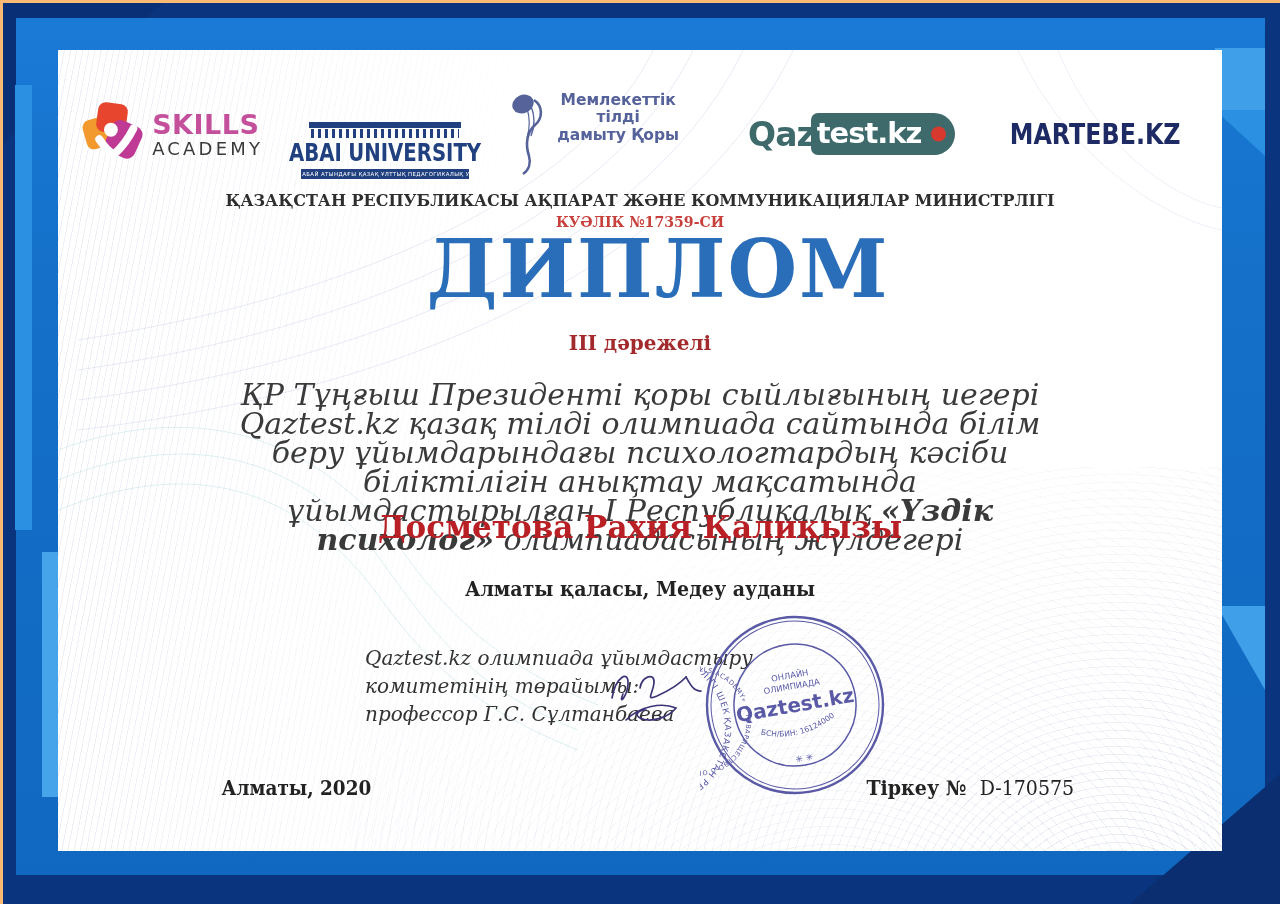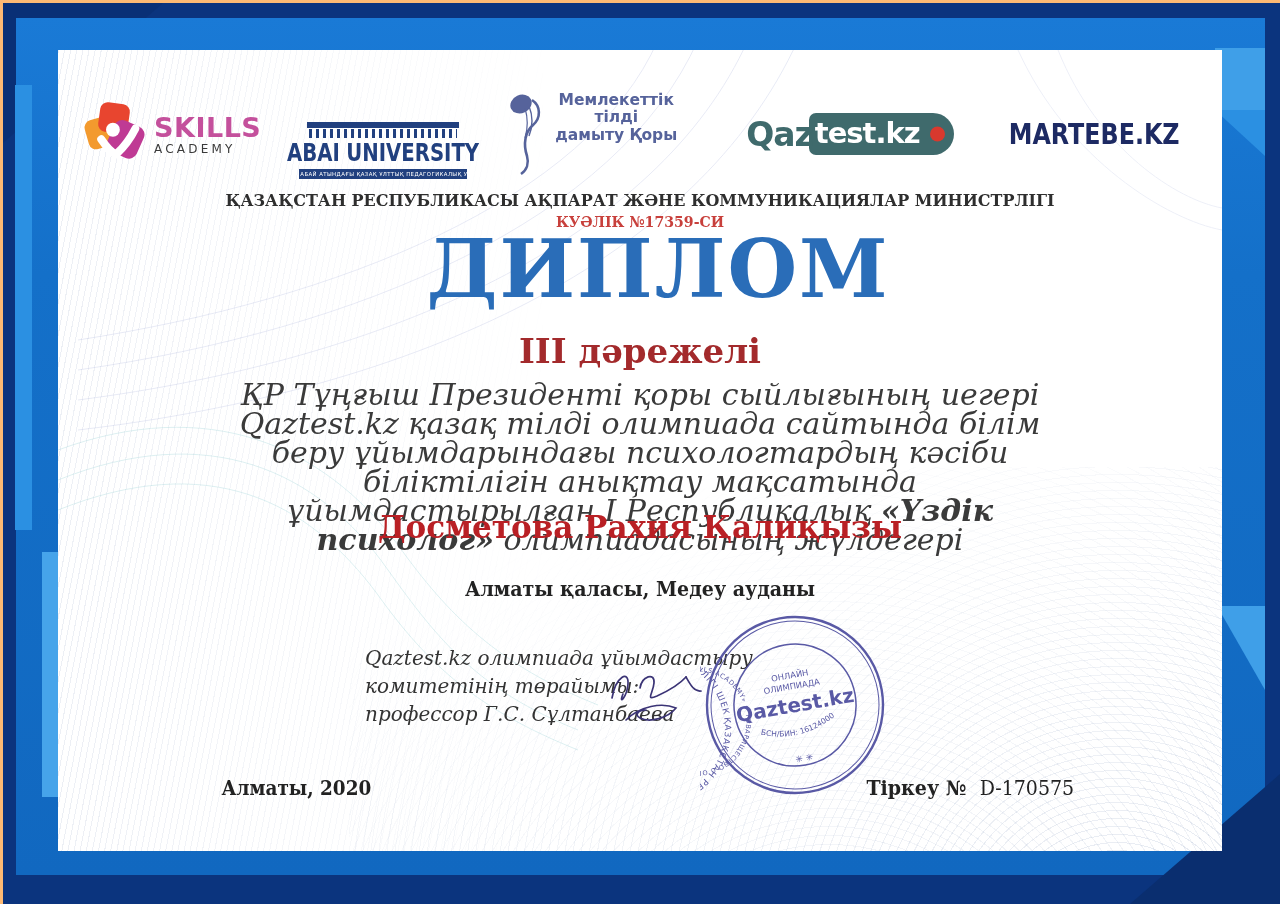--- a/index.html
+++ b/index.html
@@ -42,21 +42,21 @@
   .wave-svg { position:absolute; inset:0; pointer-events:none; }
 
   
   .logos-row { position:absolute; top:36px; left:0; width:100%; height:96px;
                display:flex; justify-content:center; align-items:center; gap:36px; }
 
   
   .skills-logo { display:flex; align-items:center; gap:8px; }
   .skills-txt  { display:flex; flex-direction:column; line-height:1; font-family:"DejaVu Sans", sans-serif; }
   .skills-l1 { font-size:27px; font-weight:800; color:#c4509c; letter-spacing:.5px; }
-  .skills-l2 { font-size:12px; font-weight:400; color:#3a3a3a; letter-spacing:3.2px; margin-top:2px; }
+  .skills-l2 { font-size:18px; font-weight:400; color:#3a3a3a; letter-spacing:3.2px; margin-top:2px; }
 
   
   .abai-logo { width:172px; text-align:center; font-family:"DejaVu Sans", sans-serif; color:#21407f;margin-top:32px; }
   .abai-cornice { height:6px; background:#21407f; margin:0 10px; }
   .abai-cols { height:9px; margin:1px 12px 0;
     background:repeating-linear-gradient(90deg,#21407f 0 3px, transparent 3px 7px); }
   .abai-mid { display:flex; align-items:center; justify-content:center; gap:4px;
               font-weight:800; font-size:24px; transform:scaleX(.82); margin-top:1px; }
   .abai-col-ico { display:inline-block; width:16px; height:24px; background:#21407f;
     -webkit-mask:repeating-linear-gradient(90deg,#000 0 3px, transparent 3px 5px); 
@@ -83,21 +83,21 @@
 
   .ministry { position:absolute; top:140px; width:100%; text-align:center;
               font-size:17px; font-weight:700; color:#2e2e2e; transform:scaleX(.94); }
   .cert-no  { position:absolute; top:163px; width:100%; text-align:center;
               font-size:15px; font-weight:700; color:#c8403c; transform:scaleX(.94); }
 
   .diploma-title { position:absolute; top:176px; width:100%; text-align:center;
                    font-size:80px; line-height:1.08; font-weight:700; color:#2a6db8;
                    letter-spacing:2px;padding-left:36px; }
   .degree { position:absolute; top:281px; width:100%; text-align:center;
-            font-size:34px; font-weight:700; color:#a32a2c; }
+            font-size:20px; font-weight:700; color:#a32a2c; }
 
   .body-par { position:absolute; top:330px; left:50%; transform:translateX(-50%);
               width:840px; text-align:center; font-style:italic; font-size:30px;
               line-height:29px; color:#3a3a3a; }
   .body-par b { font-weight:700; }
 
   .recipient-name { position:absolute; top:459px; width:100%; text-align:center;
                     font-size:31px; font-weight:700; color:#b92025; }
   .recipient-loc  { position:absolute; top:527px; width:100%; text-align:center;
                     font-size:20px; font-weight:600; color:#222; transform:scaleX(.95); }

